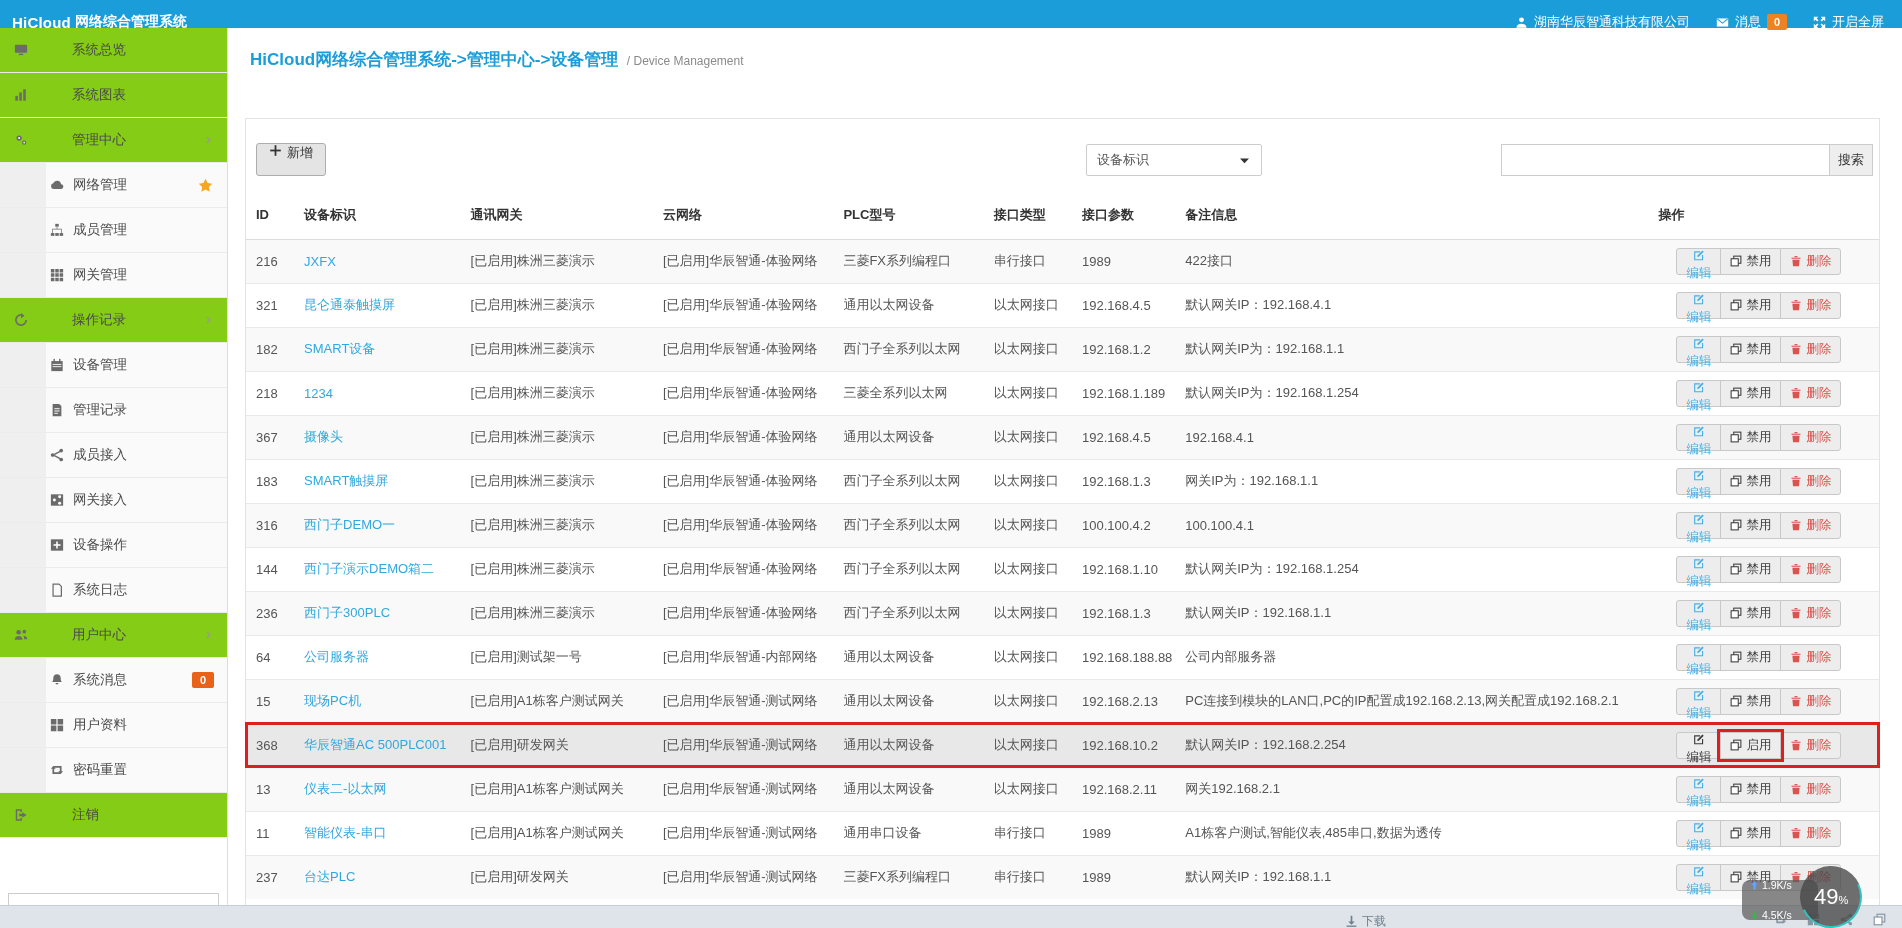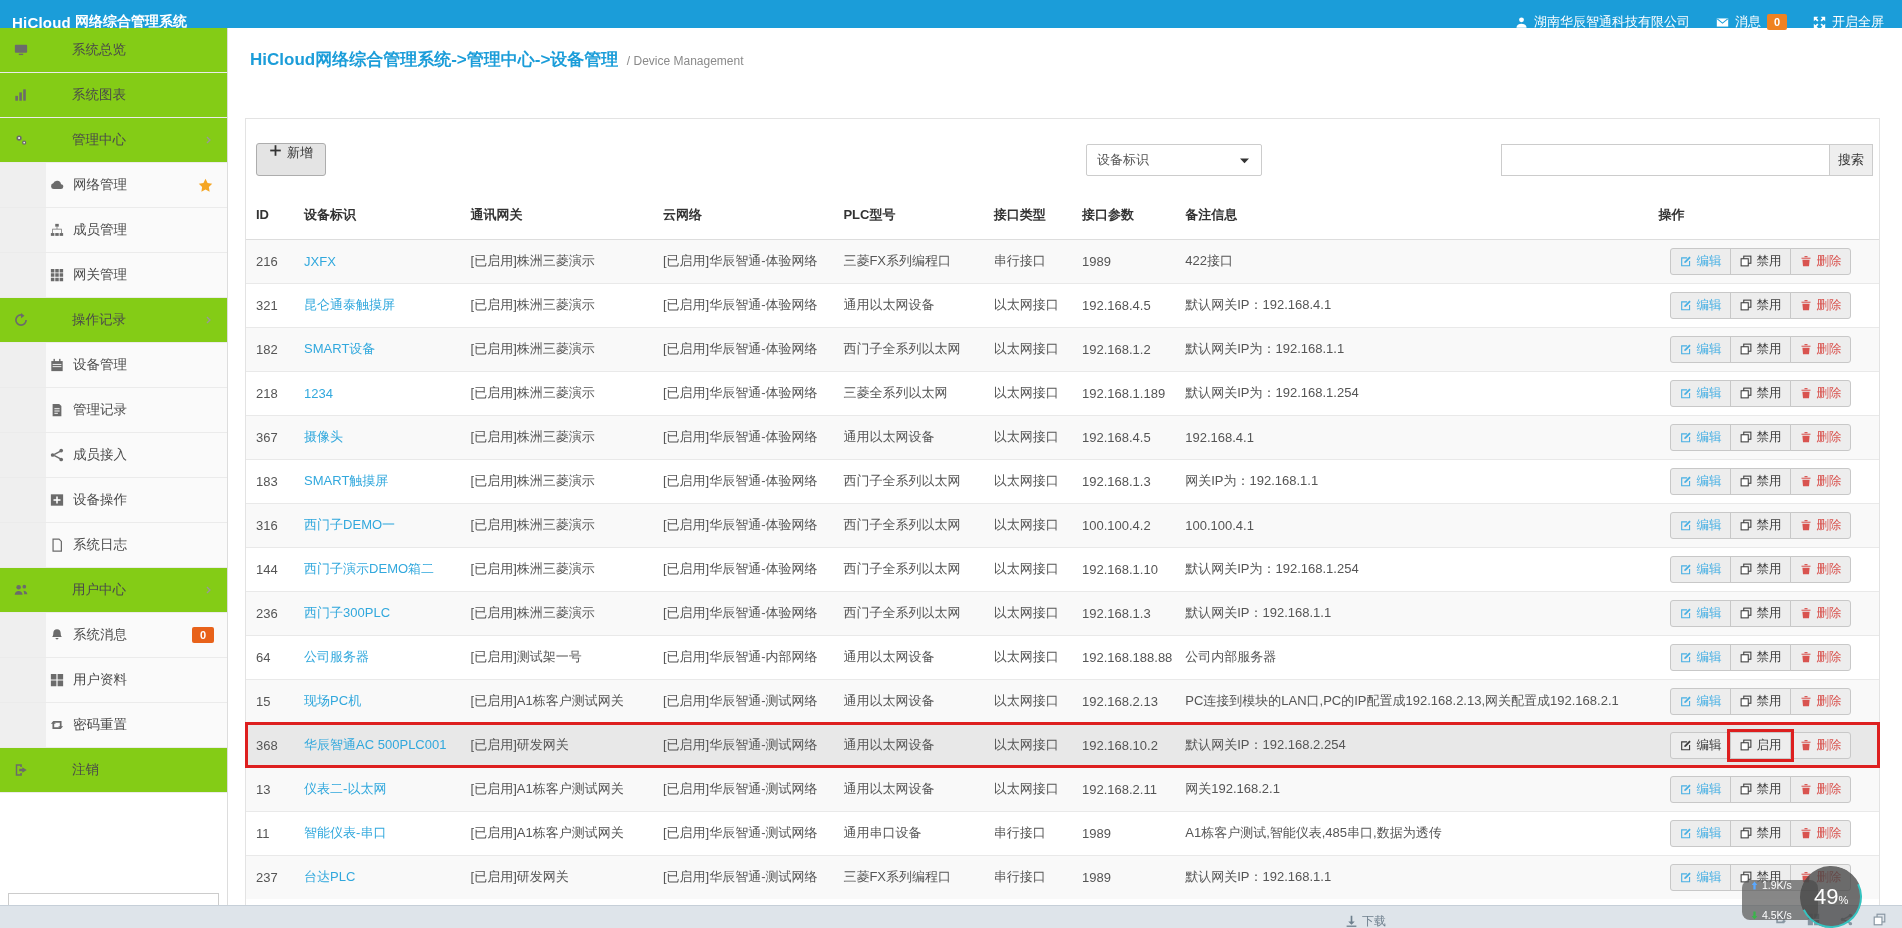--- a/index.html
+++ b/index.html
@@ -69,21 +69,21 @@
     white-space:nowrap; overflow:hidden; }
   tbody tr:nth-child(odd) { background:#f9f9f9; }
   td a.devlink { color:var(--link_blue); text-decoration:none; cursor:pointer; }
   tr.row-annotated { background:var(--highlight_row_gray) !important;
     outline:3px solid var(--annotation_red); outline-offset:-2px; }
 
   .btn-group { display:inline-flex; }
   .btn { display:inline-flex; align-items:center; gap:4px; height:27px; padding:0 9px;
     background:#ededed; border:1px solid #c8c8c8; font-size:12.5px; cursor:pointer; margin-left:-1px;
     font-family:"Liberation Sans","DejaVu Sans",sans-serif; color:#333; }
-  .btn:first-child { border-radius:3px 0 0 3px; margin-left:12px; }
+  .btn:first-child { border-radius:3px 0 0 3px; margin-left:18px;flex-direction:column; }
   .btn:last-child { border-radius:0 3px 3px 0; }
   .btn.edit { color:var(--edit_blue); }
   .btn.del { color:var(--delete_red); }
   .btn.dark { color:#3c3c3c; }
   .btn.btn-annotated { box-shadow:0 0 0 3px var(--annotation_red); position:relative; z-index:3; }
 
   
   .bottom-bar { position:absolute; left:0; bottom:0; width:1902px; height:23px; background:#dee4ea;
     border-top:1px solid #c6cfd8; z-index:50; }
   .bb-download { position:absolute; left:1345px; top:7px; color:#6e7f8d; font-size:12px;
@@ -251,20 +251,31 @@
       <div class="sitem sub">
         <span class="ic">
           <svg width="14" height="14" viewBox="0 0 16 16" fill="currentColor">
             <circle cx="3" cy="8" r="2.1"></circle>
             <circle cx="12.8" cy="2.9" r="2.1"></circle>
             <circle cx="12.8" cy="13.1" r="2.1"></circle>
             <path d="M3.6 7.2l8.6-4.6.8 1.4-8.6 4.6zM3.6 8.8l8.6 4.6.8-1.4-8.6-4.6z"></path>
           </svg>
         </span>
         <span>成员接入</span>
+      </div>
+      <div class="sitem sub">
+        <span class="ic">
+          <svg width="14" height="14" viewBox="0 0 16 16" fill="currentColor">
+            <path d="M1 1.5h14v13H1z"></path>
+            <circle cx="5" cy="8" r="1.7" fill="#fff"></circle>
+            <circle cx="11" cy="4.3" r="1.7" fill="#fff"></circle>
+            <circle cx="11" cy="11.7" r="1.7" fill="#fff"></circle>
+          </svg>
+        </span>
+        <span>网关接入</span>
       </div>
       <div class="sitem sub">
         <span class="ic">
           <svg width="14" height="14" viewBox="0 0 16 16" fill="currentColor">
             <path d="M1 1.5h14v13H1z"></path>
             <rect x="7.1" y="4" width="1.8" height="8" fill="#fff"></rect>
             <rect x="4" y="7.1" width="8" height="1.8" fill="#fff"></rect>
           </svg>
         </span>
         <span>设备操作</span>

